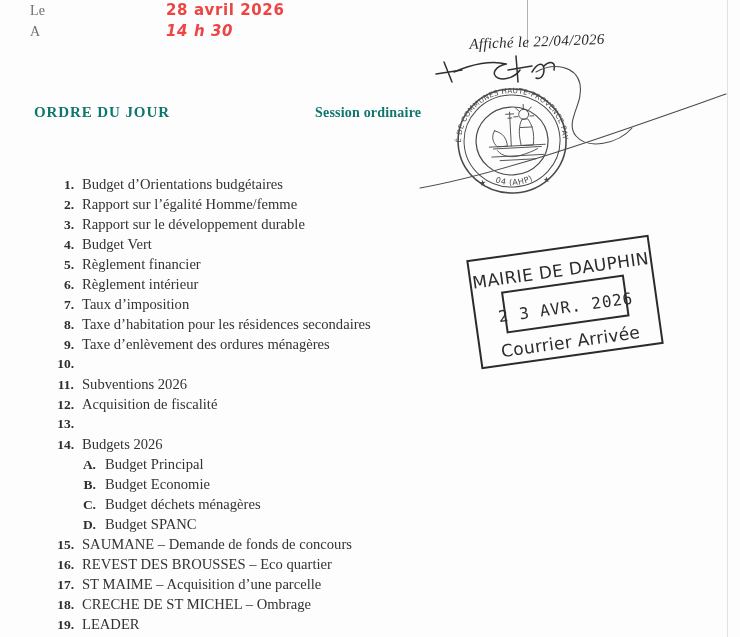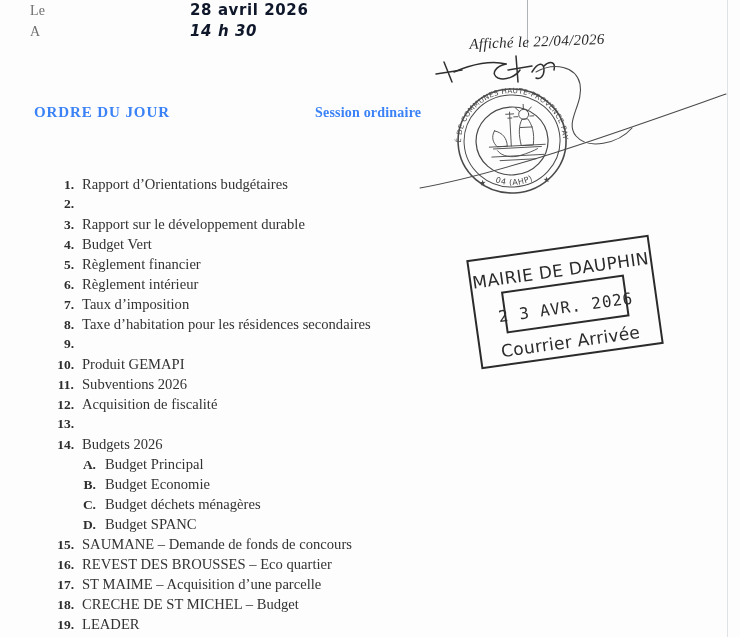--- a/index.html
+++ b/index.html
@@ -41,36 +41,35 @@
     position: absolute;
     font-family: "Liberation Serif", serif;
     font-size: 14px;
     color: #6f6f6f;
     letter-spacing: .2px;
   }
   .meta-value {
     position: absolute;
     font-family: "DejaVu Sans", sans-serif;
     font-size: 15px;
-    color: #0f172a;
+    color: #ef4444;
     letter-spacing: .6px;
     font-weight: 600;
-    margin-left: 24px;
   }
   #meta-le      { left: 30px;  top: 3px;  }
   #meta-a       { left: 30px;  top: 24px; }
   #meta-date    { left: 166px; top: 1px;  }
   #meta-time    { left: 166px; top: 22px; font-style: italic; }
 
   
   .title {
     position: absolute;
     font-family: "Liberation Serif", serif;
     font-weight: bold;
-    color: #3b82f6;
+    color: #0f766e;
   }
   #title-main {
     left: 34px;
     top: 104px;
     font-size: 15px;
     letter-spacing: .9px;
   }
   #title-session {
     left: 288px;
     top: 105px;
@@ -175,24 +174,25 @@
   <div class="meta-label" id="meta-a">A</div>
   <div class="meta-value" id="meta-date">28 avril 2026</div>
   <div class="meta-value" id="meta-time">14 h 30</div>
 
   <div class="title" id="title-main">ORDRE DU JOUR</div>
   <div class="title" id="title-session">Session ordinaire</div>
 
   <div id="agenda">
       <div class="row">
         <span class="num">1.</span>
-        <span class="txt">Rapport d’Orientations budgétaires</span>
+        <span class="txt">Budget d’Orientations budgétaires</span>
       </div>
       <div class="row">
         <span class="num">2.</span>
+        <span class="txt">Rapport sur l’égalité Homme/femme</span>
       </div>
       <div class="row">
         <span class="num">3.</span>
         <span class="txt">Rapport sur le développement durable</span>
       </div>
       <div class="row">
         <span class="num">4.</span>
         <span class="txt">Budget Vert</span>
       </div>
       <div class="row">
@@ -206,24 +206,24 @@
       <div class="row">
         <span class="num">7.</span>
         <span class="txt">Taux d’imposition</span>
       </div>
       <div class="row">
         <span class="num">8.</span>
         <span class="txt">Taxe d’habitation pour les résidences secondaires</span>
       </div>
       <div class="row">
         <span class="num">9.</span>
+        <span class="txt">Taxe d’enlèvement des ordures ménagères</span>
       </div>
       <div class="row">
         <span class="num">10.</span>
-        <span class="txt">Produit GEMAPI</span>
       </div>
       <div class="row">
         <span class="num">11.</span>
         <span class="txt">Subventions 2026</span>
       </div>
       <div class="row">
         <span class="num">12.</span>
         <span class="txt">Acquisition de fiscalité</span>
       </div>
       <div class="row">
@@ -256,21 +256,21 @@
       <div class="row">
         <span class="num">16.</span>
         <span class="txt">REVEST DES BROUSSES – Eco quartier</span>
       </div>
       <div class="row">
         <span class="num">17.</span>
         <span class="txt">ST MAIME – Acquisition d’une parcelle</span>
       </div>
       <div class="row">
         <span class="num">18.</span>
-        <span class="txt">CRECHE DE ST MICHEL – Budget</span>
+        <span class="txt">CRECHE DE ST MICHEL – Ombrage</span>
       </div>
       <div class="row">
         <span class="num">19.</span>
         <span class="txt">LEADER</span>
       </div>
     </div>
 
   <div class="handwriting" id="affiche-note">Affiché le 22/04/2026</div>
 
   <svg id="signature" viewBox="0 0 230 72">

